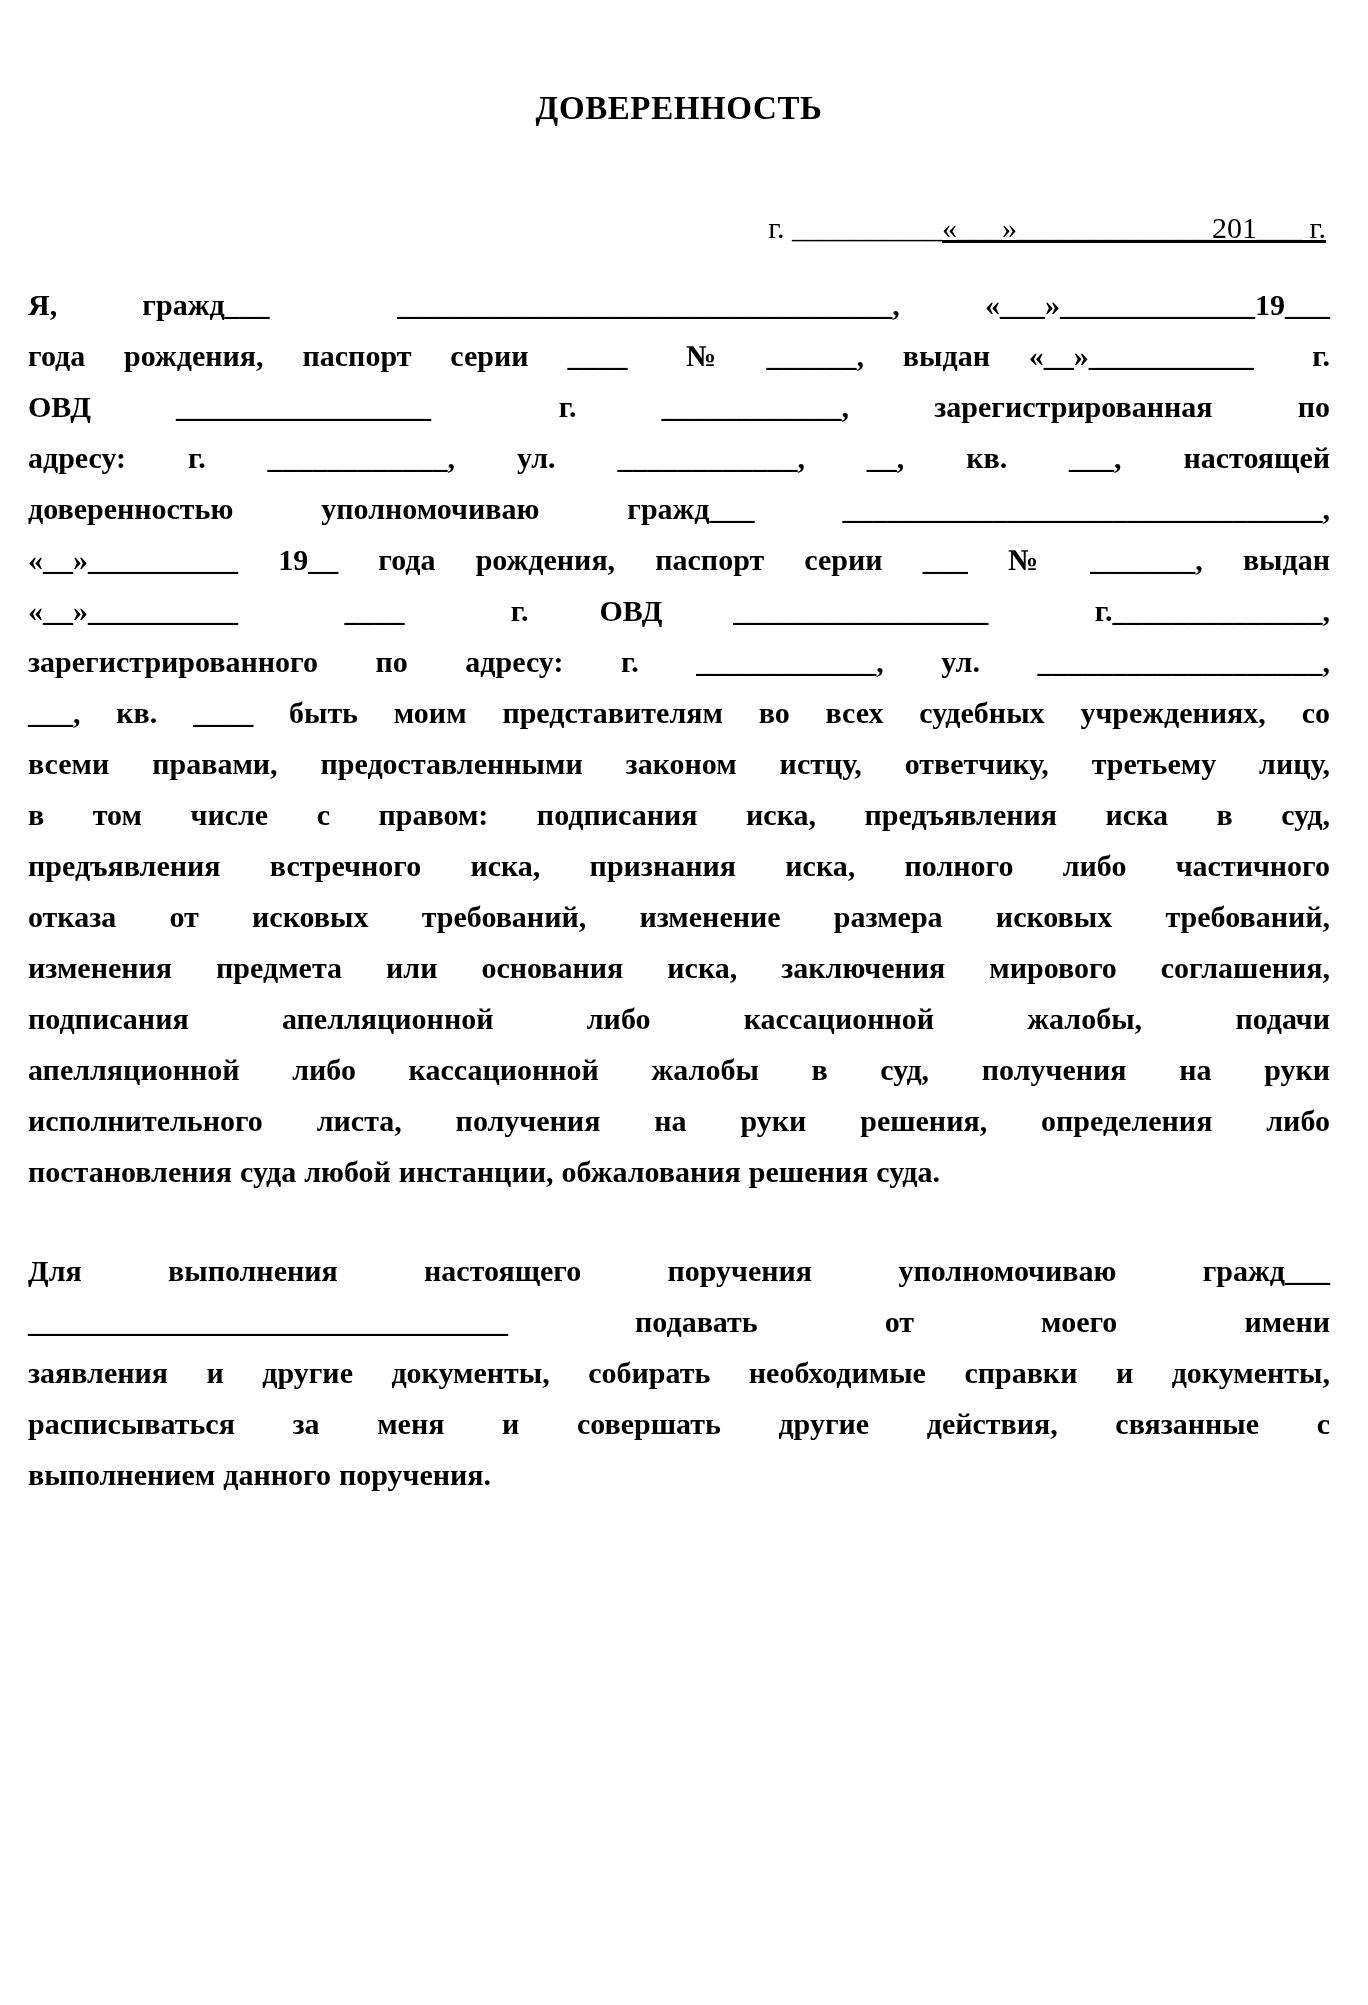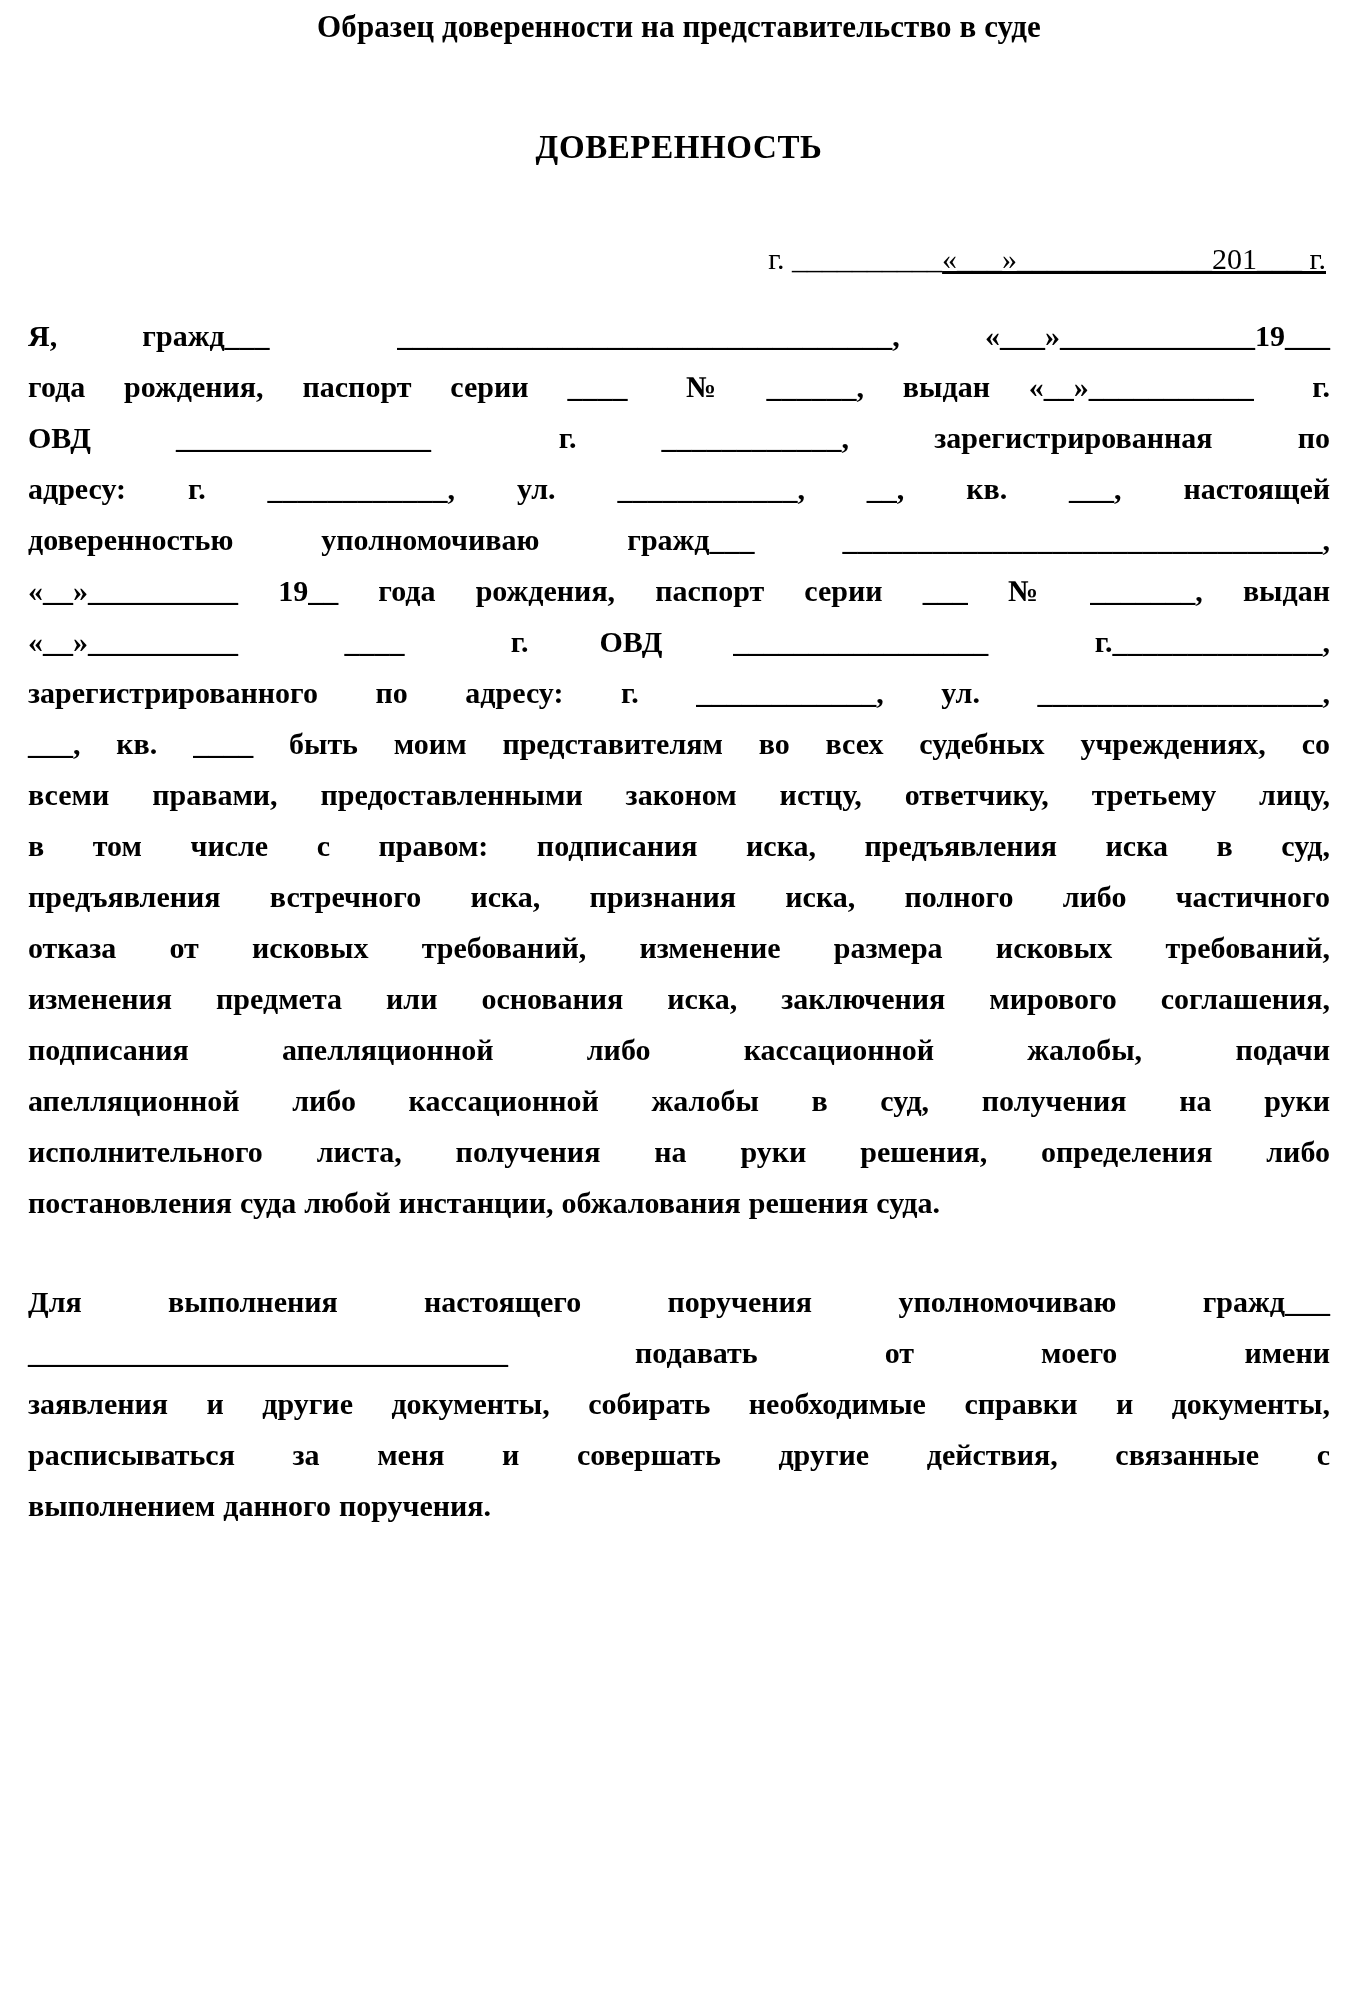--- a/index.html
+++ b/index.html
@@ -30,21 +30,21 @@
     margin: 0;
     padding-top: 8px;
     text-align: center;
     font-size: 31px;
     font-weight: bold;
     line-height: 1.25;
     letter-spacing: 0.1px;
   }
 
   .doc-heading {
-    margin: 8px;
+    margin: 16px;
     padding-top: 74px;
     text-align: center;
     font-size: 33px;
     font-weight: bold;
     letter-spacing: 0.6px;
   }
 
   
   .date-row {
     display: flex;
@@ -92,21 +92,20 @@
   .jline.last,
   .jline.flush {
     text-align-last: left;
   }
 </style>
 </head>
 <body>
 
 <div class="page">
 
-  <h1 class="doc-title">Образец доверенности на представительство в суде</h1>
 
   <h2 class="doc-heading">ДОВЕРЕННОСТЬ</h2>
 
   <div class="date-row">
     <span class="date-left">г. __________</span>
     <span class="date-right">«___»_____________201___ г.</span>
   </div>
 
   <div class="body-block">
     <p class="para"><span class="jline">Я,  гражд___   _________________________________,  «___»_____________19___</span><span class="jline">года  рождения,  паспорт  серии  ____   №  ______,  выдан  «__»___________   г.</span><span class="jline">ОВД  _________________   г.  ____________,  зарегистрированная  по</span><span class="jline">адресу:  г.  ____________,  ул.  ____________,  __,  кв.  ___,  настоящей</span><span class="jline">доверенностью  уполномочиваю  гражд___  ________________________________,</span><span class="jline">«__»__________  19__  года  рождения,  паспорт  серии  ___  №  _______,  выдан</span><span class="jline">«__»__________   ____   г.  ОВД  _________________   г.______________,</span><span class="jline">зарегистрированного  по  адресу:  г.  ____________,  ул.  ___________________,</span><span class="jline">___,  кв.  ____  быть  моим  представителям  во  всех  судебных  учреждениях,  со</span><span class="jline">всеми  правами,  предоставленными  законом  истцу,  ответчику,  третьему  лицу,</span><span class="jline">в  том  числе  с  правом:  подписания  иска,  предъявления  иска  в  суд,</span><span class="jline">предъявления  встречного  иска,  признания  иска,  полного  либо  частичного</span><span class="jline">отказа  от  исковых  требований,  изменение  размера  исковых  требований,</span><span class="jline">изменения  предмета  или  основания  иска,  заключения  мирового  соглашения,</span><span class="jline">подписания  апелляционной  либо  кассационной  жалобы,  подачи</span><span class="jline">апелляционной  либо  кассационной  жалобы  в  суд,  получения  на  руки</span><span class="jline">исполнительного  листа,  получения  на  руки  решения,  определения  либо</span><span class="jline last">постановления суда любой инстанции, обжалования решения суда.</span></p>

